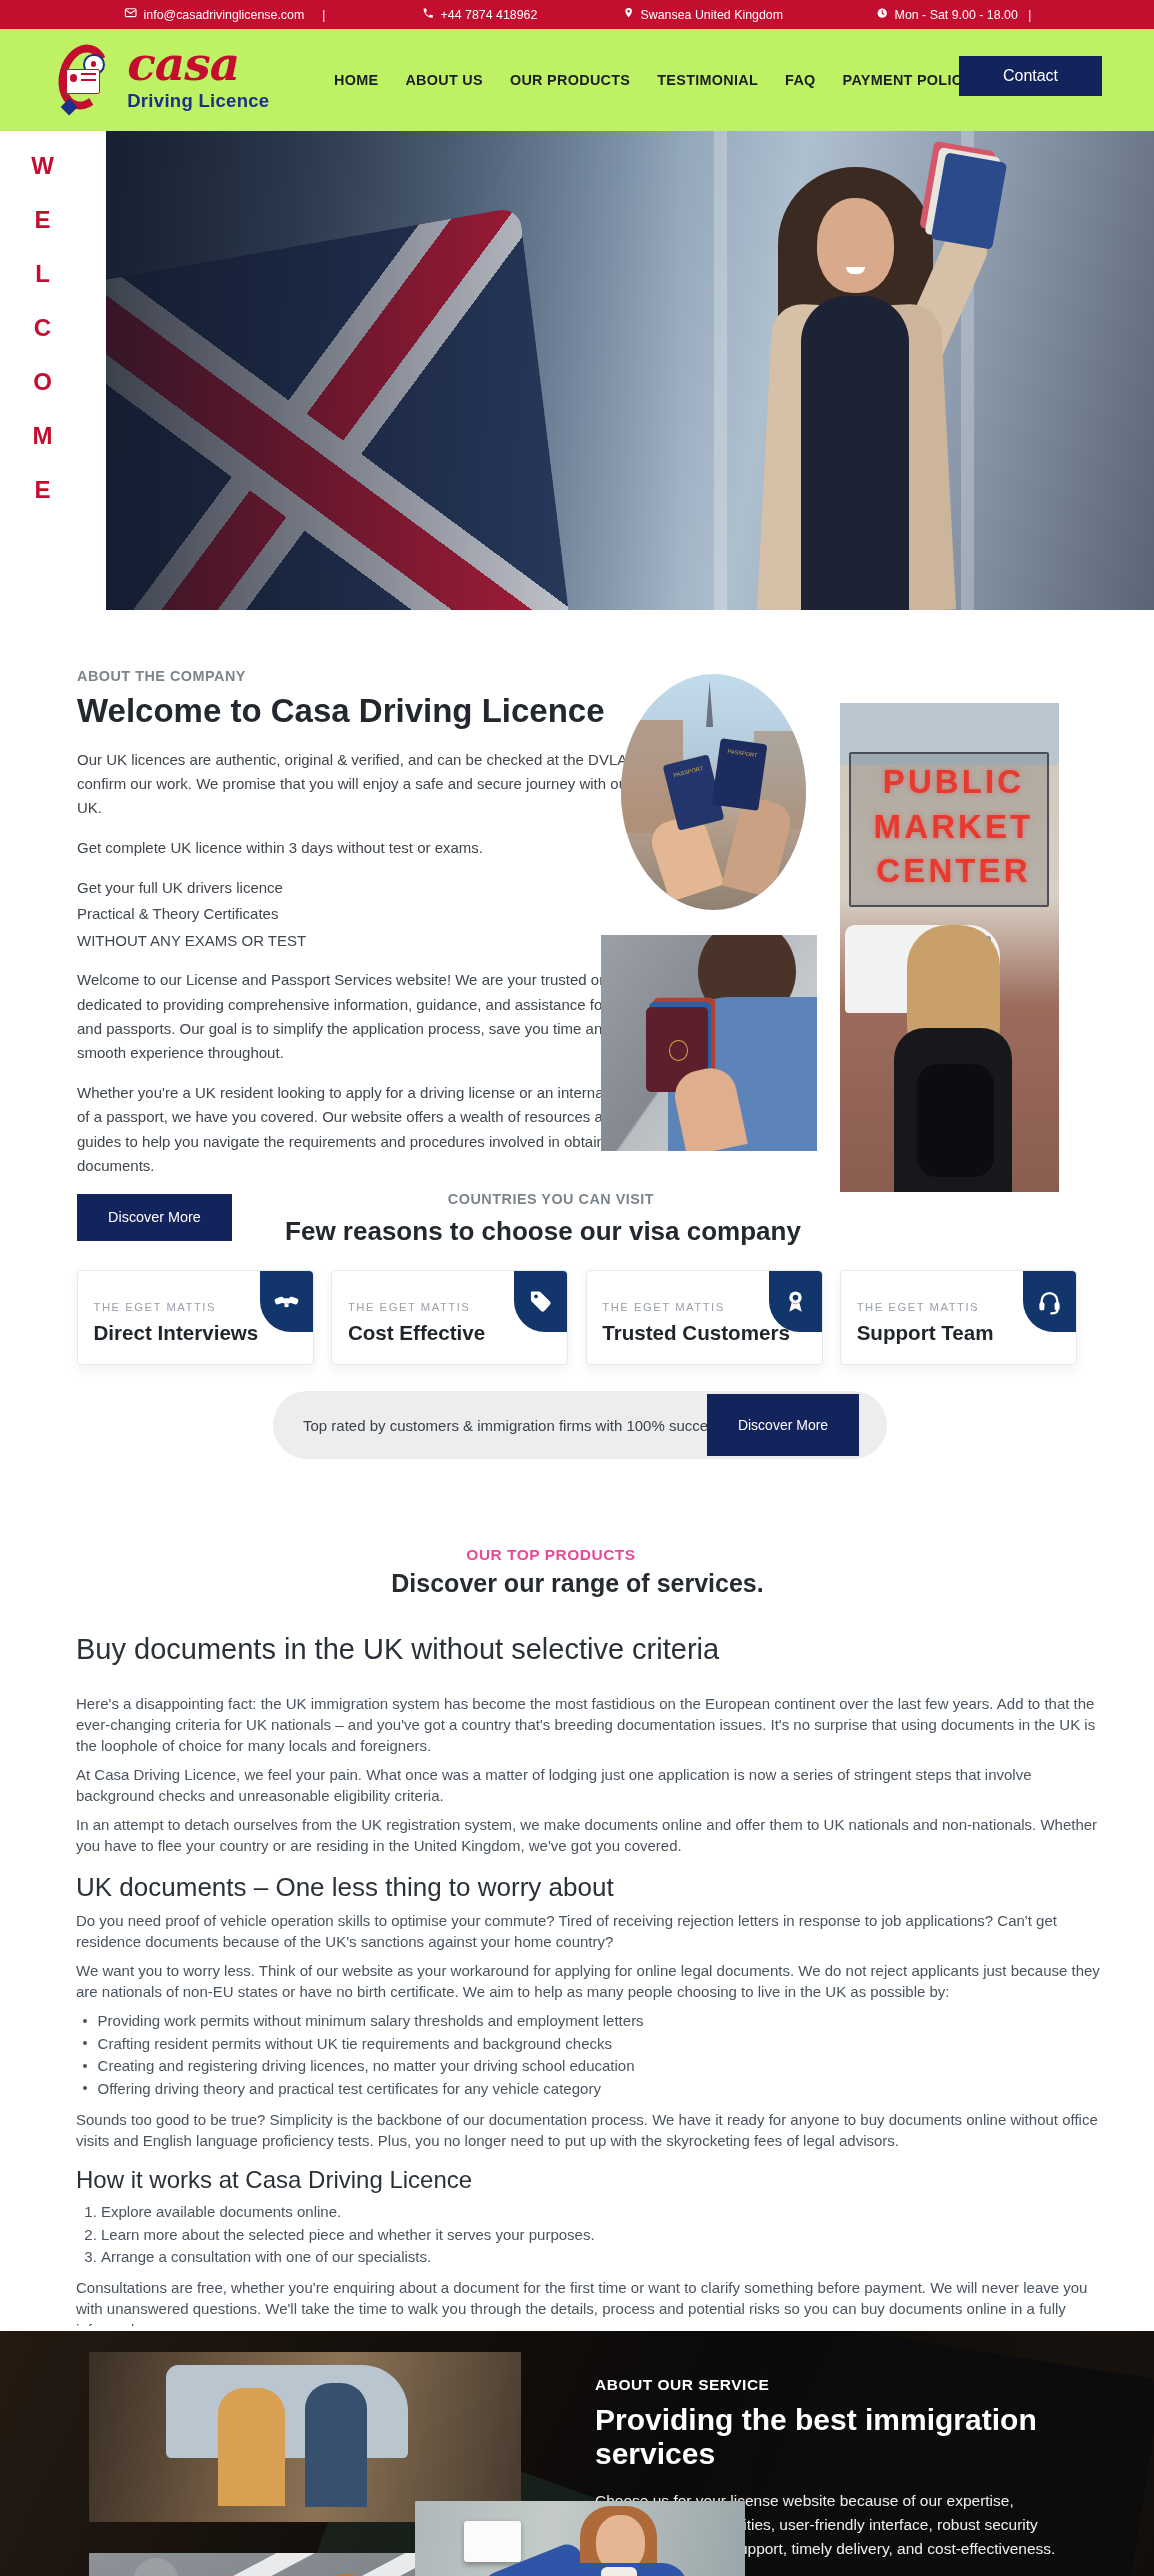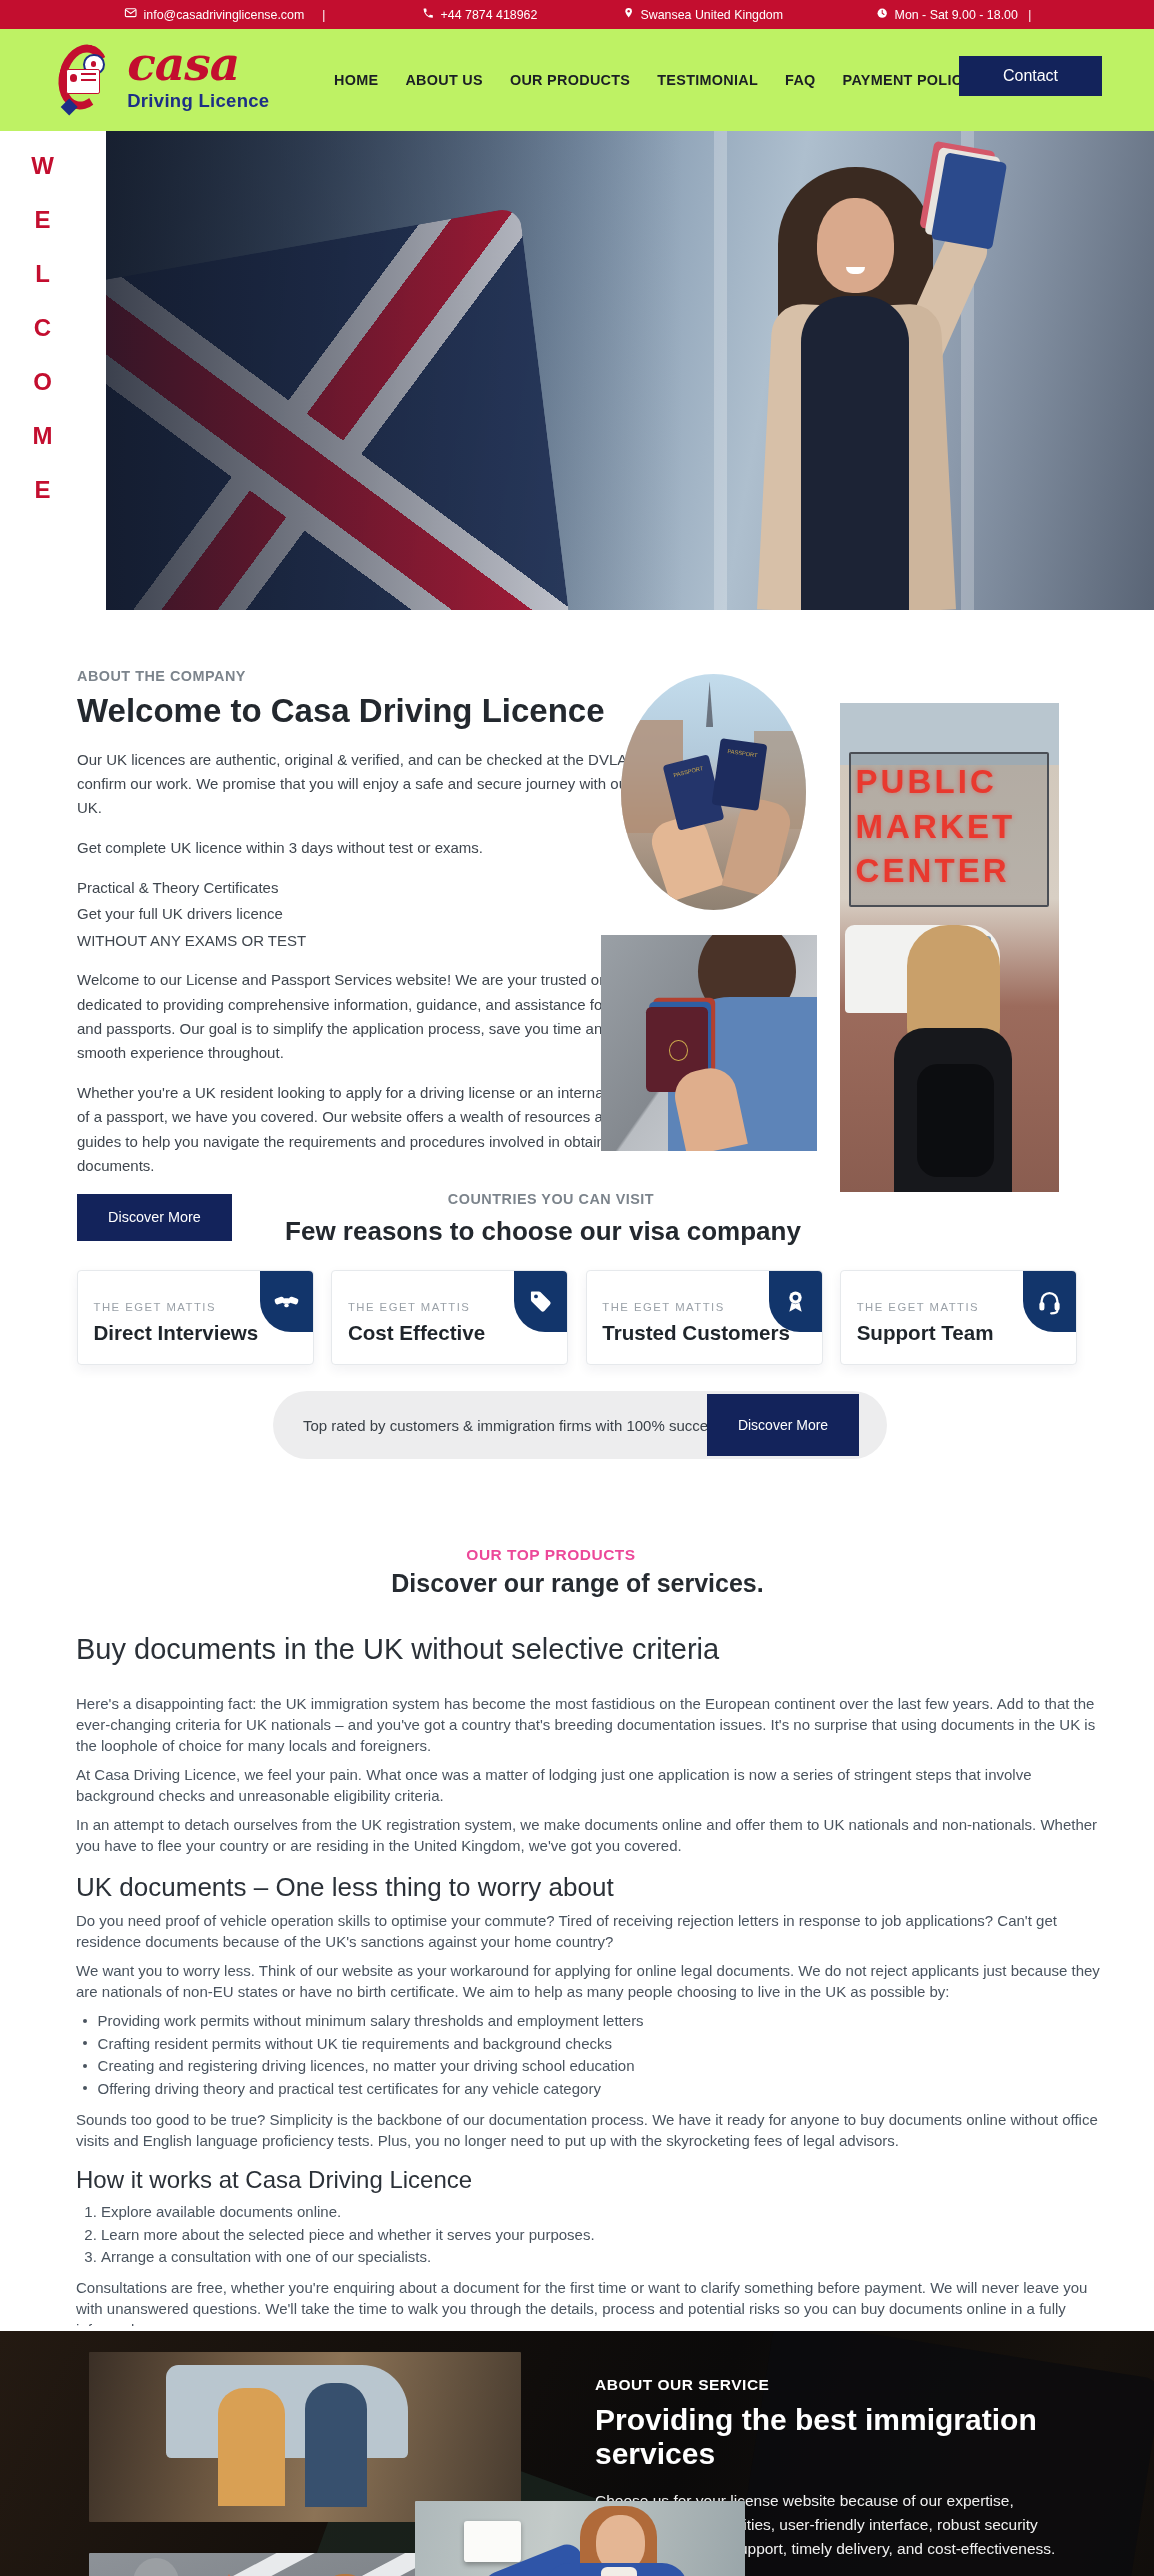--- a/index.html
+++ b/index.html
@@ -63,21 +63,21 @@
   .ov-b2 { position:absolute; right:0; top:57px; width:52px; height:98px; background:#a8917c; opacity:.7; }
   .ov-spire { position:absolute; left:85px; top:7.2px; width:7.2px; height:46px; background:#6b7480; clip-path:polygon(50% 0,100% 100%,0 100%); }
   .ov-pass1 { position:absolute; left:49px; top:85px; width:47px; height:67px; background:#24356b; border-radius:4.1px; transform:rotate(-14deg); color:#caa84c; font-size:5.7px; text-align:center; padding-top:9.3px; }
   .ov-pass2 { position:absolute; left:95px; top:67px; width:47px; height:67px; background:#1d2c5e; border-radius:4.1px; transform:rotate(8deg); color:#caa84c; font-size:5.7px; text-align:center; padding-top:9.3px; }
   .ov-hand1 { position:absolute; left:36px; top:144px; width:57px; height:77px; background:#e3b794; border-radius:20.6px 20.6px 0 0; transform:rotate(-18deg); }
   .ov-hand2 { position:absolute; left:111px; top:126px; width:52px; height:93px; background:#caa183; border-radius:20.6px 20.6px 0 0; transform:rotate(14deg); }
   .img-tall { position:absolute; left:840px; top:703px; width:219px; height:489px; overflow:hidden;
     background:linear-gradient(180deg,#cfc5b8 0%,#d8cfc4 40%,#9c6b5c 62%,#8a5d50 100%); }
   .tall-sky { position:absolute; left:0; top:0; width:219px; height:62px; background:#b9c6cf; }
   .tall-frame { position:absolute; left:9.3px; top:49px; width:200px; height:155px; border:2.6px solid #4a4e55; border-radius:2.1px; background:rgba(40,44,50,.18); }
-  .market-sign { position:absolute; left:15.5px; top:57px; width:196px; text-align:left; color:#e8392f; font-weight:800; letter-spacing:3.1px; font-size:33px; line-height:1.35; text-shadow:0 0 5.2px rgba(232,57,47,.5); }
+  .market-sign { position:absolute; left:15.5px; top:57px; width:196px; text-align:center; color:#e8392f; font-weight:800; letter-spacing:3.1px; font-size:33px; line-height:1.35; text-shadow:0 0 5.2px rgba(232,57,47,.5); }
   .tall-van { position:absolute; left:5.2px; top:222px; width:155px; height:88px; background:#f2f2f0; border-radius:9.3px 31px 4.1px 4.1px; }
   .tall-van::after { content:""; position:absolute; right:9.3px; top:11.3px; width:36px; height:28px; background:#7e93a6; border-radius:3.1px; }
   .tall-girl-hair { position:absolute; left:67px; top:222px; width:93px; height:134px; background:#c9a06a; border-radius:41px 41px 31px 31px; }
   .tall-girl-body { position:absolute; left:54px; top:325px; width:118px; height:165px; background:#17181c; border-radius:31px 31px 0 0; }
   .tall-girl-pack { position:absolute; left:77px; top:361px; width:77px; height:113px; background:#0c0d10; border-radius:20.6px; }
   .img-square { position:absolute; left:601px; top:935px; width:216px; height:216px; overflow:hidden;
     background:linear-gradient(125deg,#9aa0a6 0%,#84898f 45%,#b9bdc2 46%,#d7dade 100%); }
   .sq-shoulder { position:absolute; right:-20.6px; top:62px; width:170px; height:155px; background:#5d84b8; border-radius:62px 0 0 0; }
   .sq-head { position:absolute; right:20.6px; top:-15.5px; width:98px; height:103px; background:#4a3328; border-radius:50%; }
   .sq-pass { position:absolute; left:45px; top:72px; width:62px; height:85px; background:#5d1f2c; border-radius:5.2px; box-shadow:3.1px -5.2px 0 #2e5fa3, 7.2px -9.3px 0 #b3402f; }
@@ -232,22 +232,22 @@
         <div class="w-body"></div>
     </div>
     <div class="hero-shade"></div>
   </div>
 
   <div class="about-left">
     <div class="kicker">ABOUT THE COMPANY</div>
     <div class="about-title">Welcome to Casa Driving Licence</div>
     <p>Our UK licences are authentic, original &amp; verified, and can be checked at the DVLA database to confirm our work. We promise that you will enjoy a safe and secure journey with our driving licence UK.</p>
     <p>Get complete UK licence within 3 days without test or exams.</p>
+    <p class="tight">Get your full UK drivers licence</p>
     <p class="tight">Practical &amp; Theory Certificates</p>
-    <p class="tight">Get your full UK drivers licence</p>
     <p>WITHOUT ANY EXAMS OR TEST</p>
     <p>Welcome to our License and Passport Services website! We are your trusted online platform dedicated to providing comprehensive information, guidance, and assistance for obtaining licenses and passports. Our goal is to simplify the application process, save you time and effort, and ensure a smooth experience throughout.</p>
     <p>Whether you're a UK resident looking to apply for a driving license or an international traveler in need of a passport, we have you covered. Our website offers a wealth of resources and step-by-step guides to help you navigate the requirements and procedures involved in obtaining these essential documents.</p>
     <div class="btn-navy">Discover More</div>
   </div>
   <div class="img-oval">
     <div class="ov-b1"></div>
       <div class="ov-b2"></div>
       <div class="ov-spire"></div>
     <div class="ov-hand1"></div>

